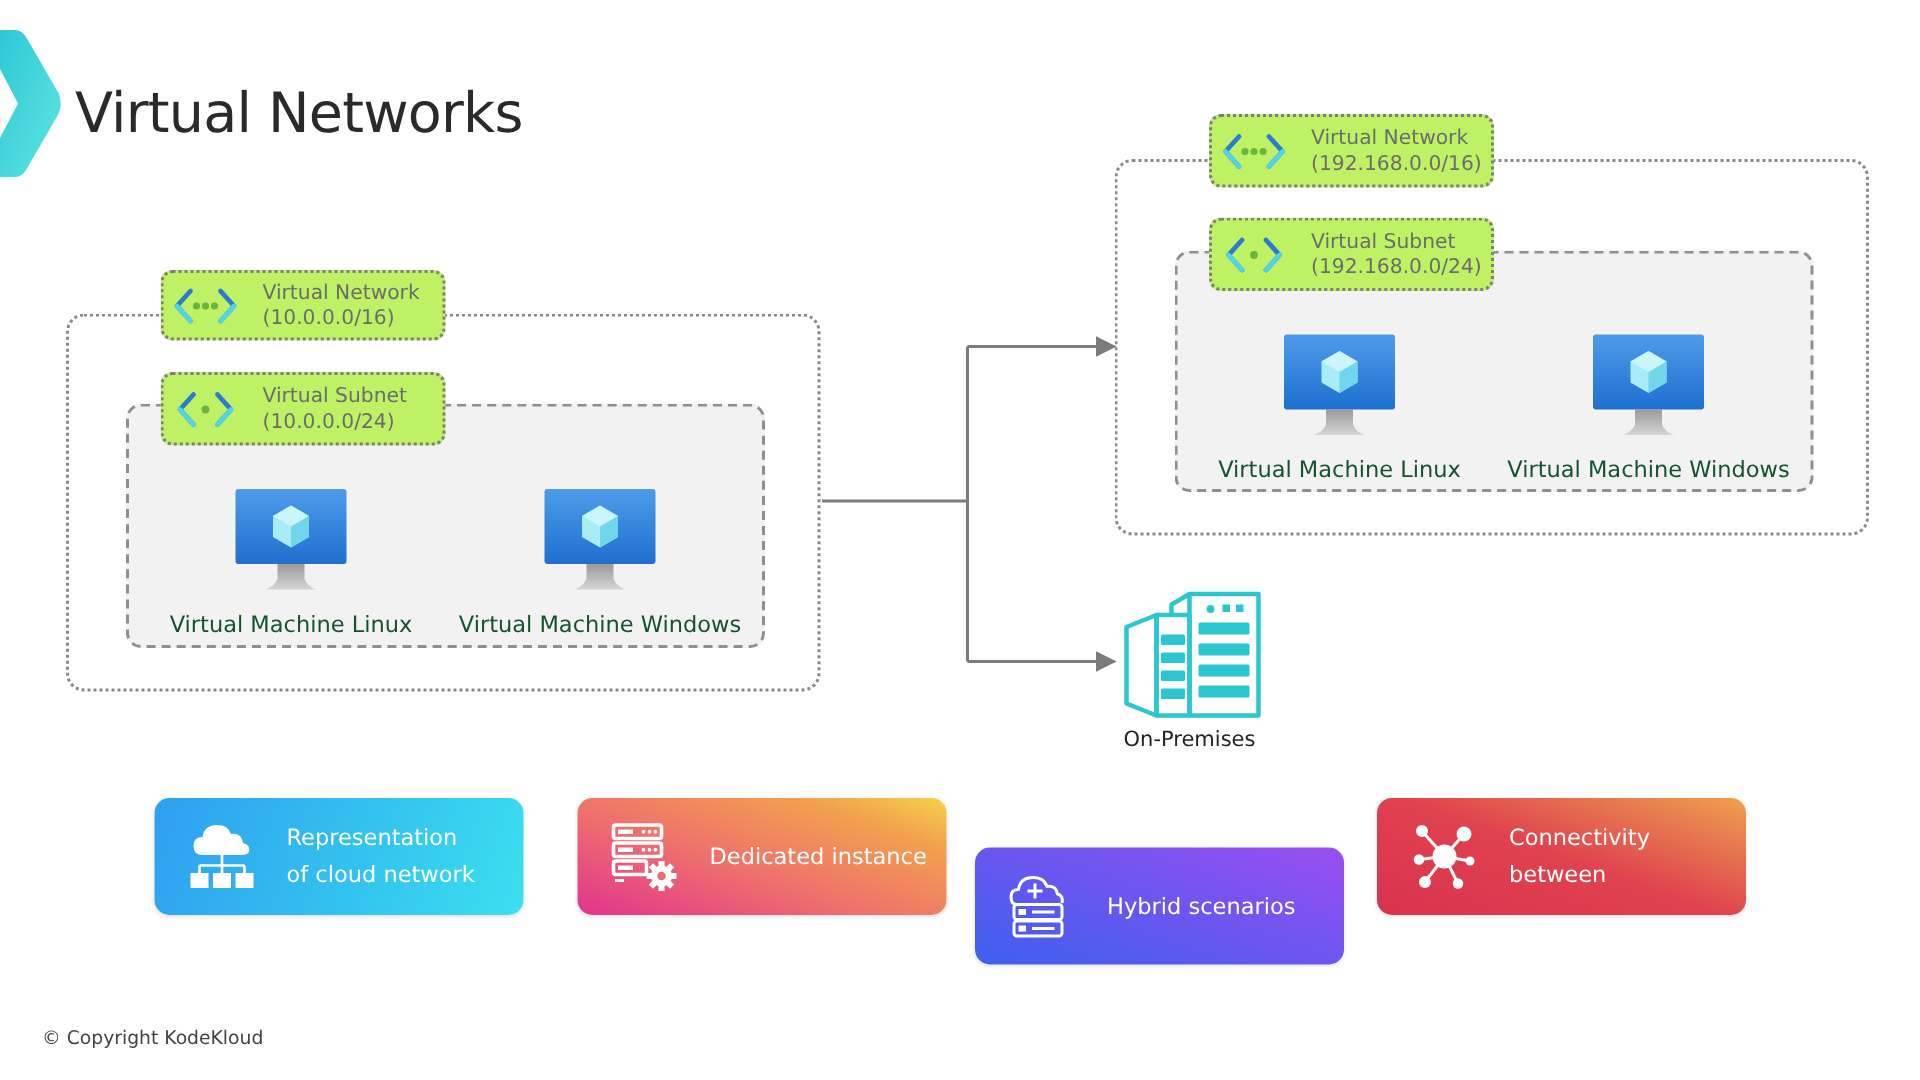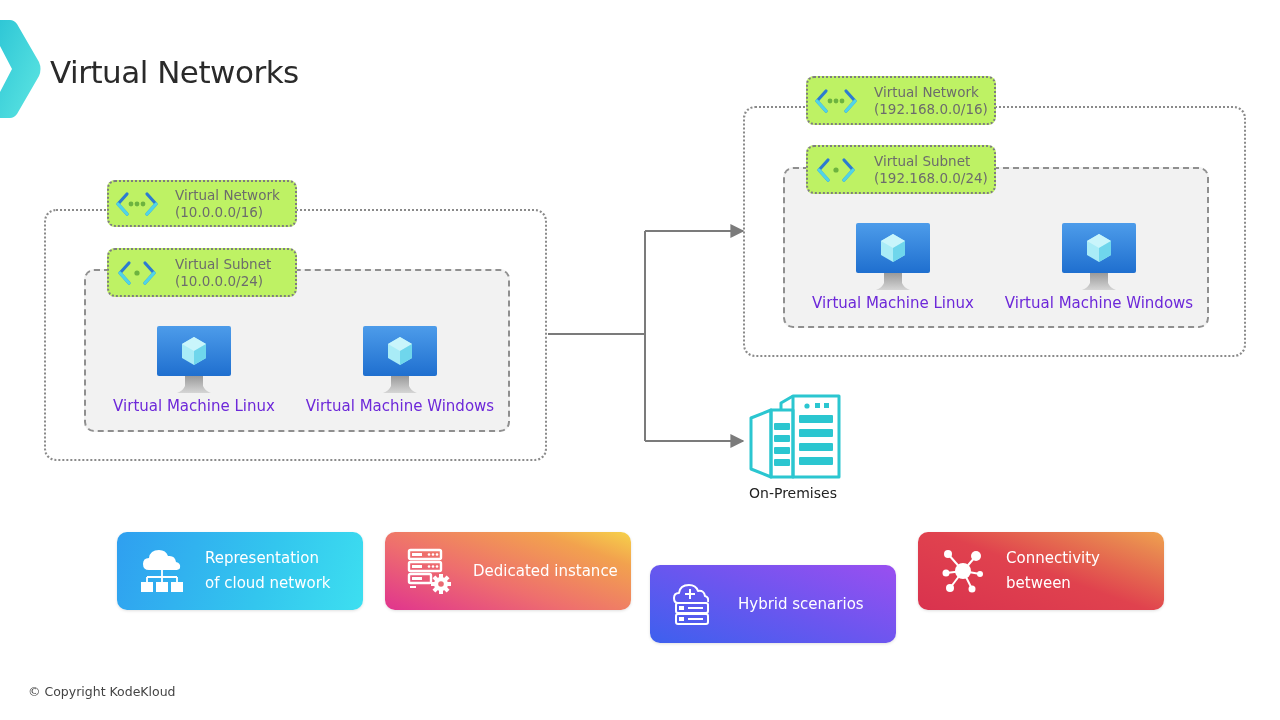--- a/index.html
+++ b/index.html
@@ -1,42 +1,42 @@
 <!DOCTYPE html>
 <html><head>
 <meta charset="utf-8">
 <style>
   * { box-sizing: border-box; margin: 0; padding: 0; }
   html, body { width: 1280px; height: 720px; overflow: hidden; background: #ffffff; }
   body { position: relative; font-family: "DejaVu Sans", sans-serif; color: #222; }
 
   .logo-chevron { position: absolute; left: 0; top: 18px; width: 42px; height: 102px; }
-  .page-title { position: absolute; left: 50px; top: 54px; font-size: 31px; color: #2a2a2a; font-weight: 400; letter-spacing: -0.5px; }
+  .page-title { position: absolute; left: 50px; top: 54px; font-size: 37px; color: #2a2a2a; font-weight: 400; letter-spacing: -0.5px; }
 
   .connectors { position: absolute; left: 0; top: 0; width: 1280px; height: 720px; pointer-events: none; }
 
   .vnet-box { position: absolute; border: 2px dotted #8a8a8a; border-radius: 12px; background: transparent; }
   .subnet-box { position: absolute; background: #f2f2f2; border: 2px dashed #8f8f8f; border-radius: 10px; }
 
   .label-box { position: absolute; background: #bef264; border: 2px dotted #7e7e7e; border-radius: 8px; display: flex; align-items: center; }
   .label-box .lb-icon { width: 44px; height: 30px; margin-left: 6px; margin-right: 16px; flex: 0 0 auto; }
   .label-box .lb-text { font-size: 13.5px; line-height: 17px; color: #6c6c6c; }
 
   .vm { position: absolute; display: flex; flex-direction: column; align-items: center; }
   .vm .vm-icon { width: 78px; height: 72px; }
-  .vm .vm-label { margin-top: 0; font-size: 15px; color: #6d28d9; white-space: nowrap; }
+  .vm .vm-label { margin-top: 10px; font-size: 15px; color: #14532d; white-space: nowrap; }
 
   .onprem { position: absolute; left: 740px; top: 393px; display: flex; flex-direction: column; align-items: center; width: 106px; text-align: right; }
   .onprem .op-icon { width: 100px; height: 88px; }
   .onprem .op-label { margin-top: 4px; font-size: 14px; color: #222; }
 
   .feature-card { position: absolute; top: 532px; height: 78px; width: 246px; border-radius: 10px; display: flex; align-items: center; color: #fff; box-shadow: 0 1px 3px rgba(0,0,0,0.12); }
   .feature-card .fc-icon { width: 50px; height: 50px; margin-left: 20px; margin-right: 18px; flex: 0 0 auto; }
   .feature-card .fc-text { font-size: 15px; line-height: 25px; color: #fff; }
-  .fc-1 { left: 117px; background: linear-gradient(110deg, #2f9ff0 0%, #33c6ee 60%, #3ddff0 100%); }
+  .fc-1 { left: 103px; background: linear-gradient(110deg, #2f9ff0 0%, #33c6ee 60%, #3ddff0 100%); }
   .fc-2 { left: 385px; background: linear-gradient(20deg, #e0348e 0%, #ee6e6e 40%, #f2a24e 80%, #f6d24a 100%); }
   .fc-3 { left: 650px; background: linear-gradient(20deg, #3d60ee 0%, #6b56ef 50%, #9a4ff0 100%); margin-top: 33px; }
   .fc-4 { left: 918px; background: linear-gradient(20deg, #d9324e 0%, #e0424e 50%, #e88450 85%, #f0a24e 100%); }
 
   .copyright { position: absolute; left: 28px; top: 684px; font-size: 12.5px; color: #444; }
 </style>
 </head>
 <body>
 
 <svg class="logo-chevron" viewBox="0 0 42 102">

